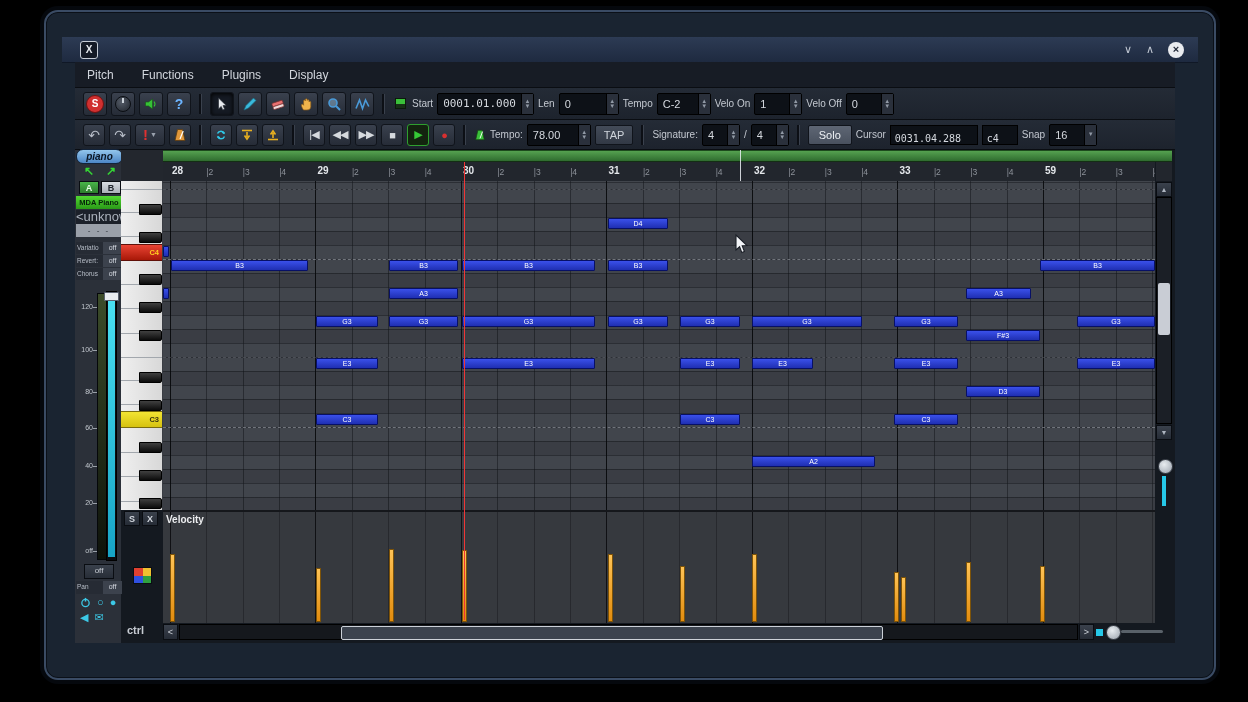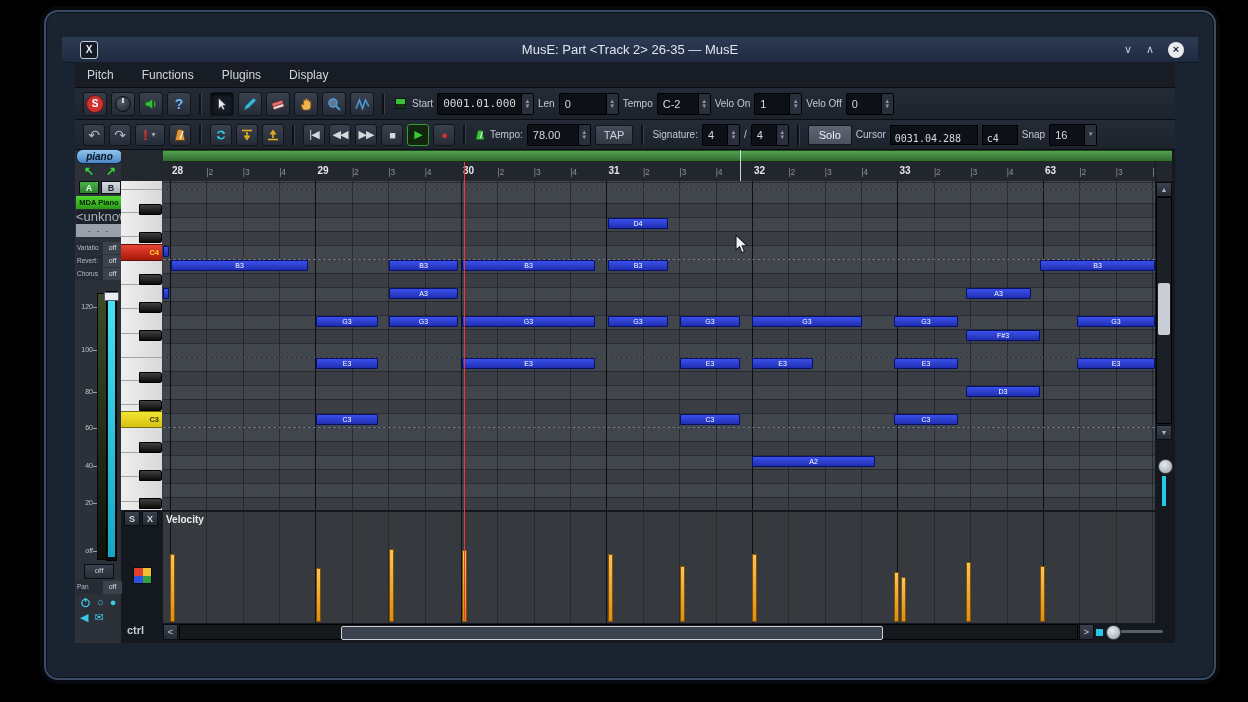--- a/index.html
+++ b/index.html
@@ -144,21 +144,20 @@
   .cyan-line{background:#26c8e8;}
   .rcorner{left:1156px;top:162px;width:16px;height:19px;background:#22262d;}
   .cursor-svg{z-index:90;}
 </style>
 </head>
 <body>
 
 <div class="abs frame"></div>
 <div class="abs titlebar">
   <div class="tb-icon">X</div>
-  <div class="tb-title">MusE: Part &lt;Track 2&gt; 26-35 — MusE</div>
   <div class="tb-btns">
     <span class="tb-min">∨</span>
     <span class="tb-max">∧</span>
     <span class="tb-close">×</span>
   </div>
 </div>
 <div class="abs app"></div>
 
 <div class="abs menubar" id="menubar">
     <div class="menu-item">Pitch</div>
@@ -452,21 +451,21 @@
     <div class="beat" style="left: 516.25px;">|3</div>
     <div class="beat" style="left: 552.625px;">|4</div>
     <div class="meas" style="left: 591px;">32</div>
     <div class="beat" style="left: 625.375px;">|2</div>
     <div class="beat" style="left: 661.75px;">|3</div>
     <div class="beat" style="left: 698.125px;">|4</div>
     <div class="meas" style="left: 736.5px;">33</div>
     <div class="beat" style="left: 770.875px;">|2</div>
     <div class="beat" style="left: 807.25px;">|3</div>
     <div class="beat" style="left: 843.625px;">|4</div>
-    <div class="meas" style="left: 882px;">63</div>
+    <div class="meas" style="left: 882px;">59</div>
     <div class="beat" style="left: 916.375px;">|2</div>
     <div class="beat" style="left: 952.75px;">|3</div>
     <div class="beat" style="left: 989.125px;">|4</div>
   </div>
 <div class="abs canvas" id="canvas">
     <div class="rowshade" style="top: 316px;"></div>
     <div class="rowshade" style="top: 288px;"></div>
     <div class="rowshade" style="top: 260px;"></div>
     <div class="rowshade" style="top: 218px;"></div>
     <div class="rowshade" style="top: 190px;"></div>

